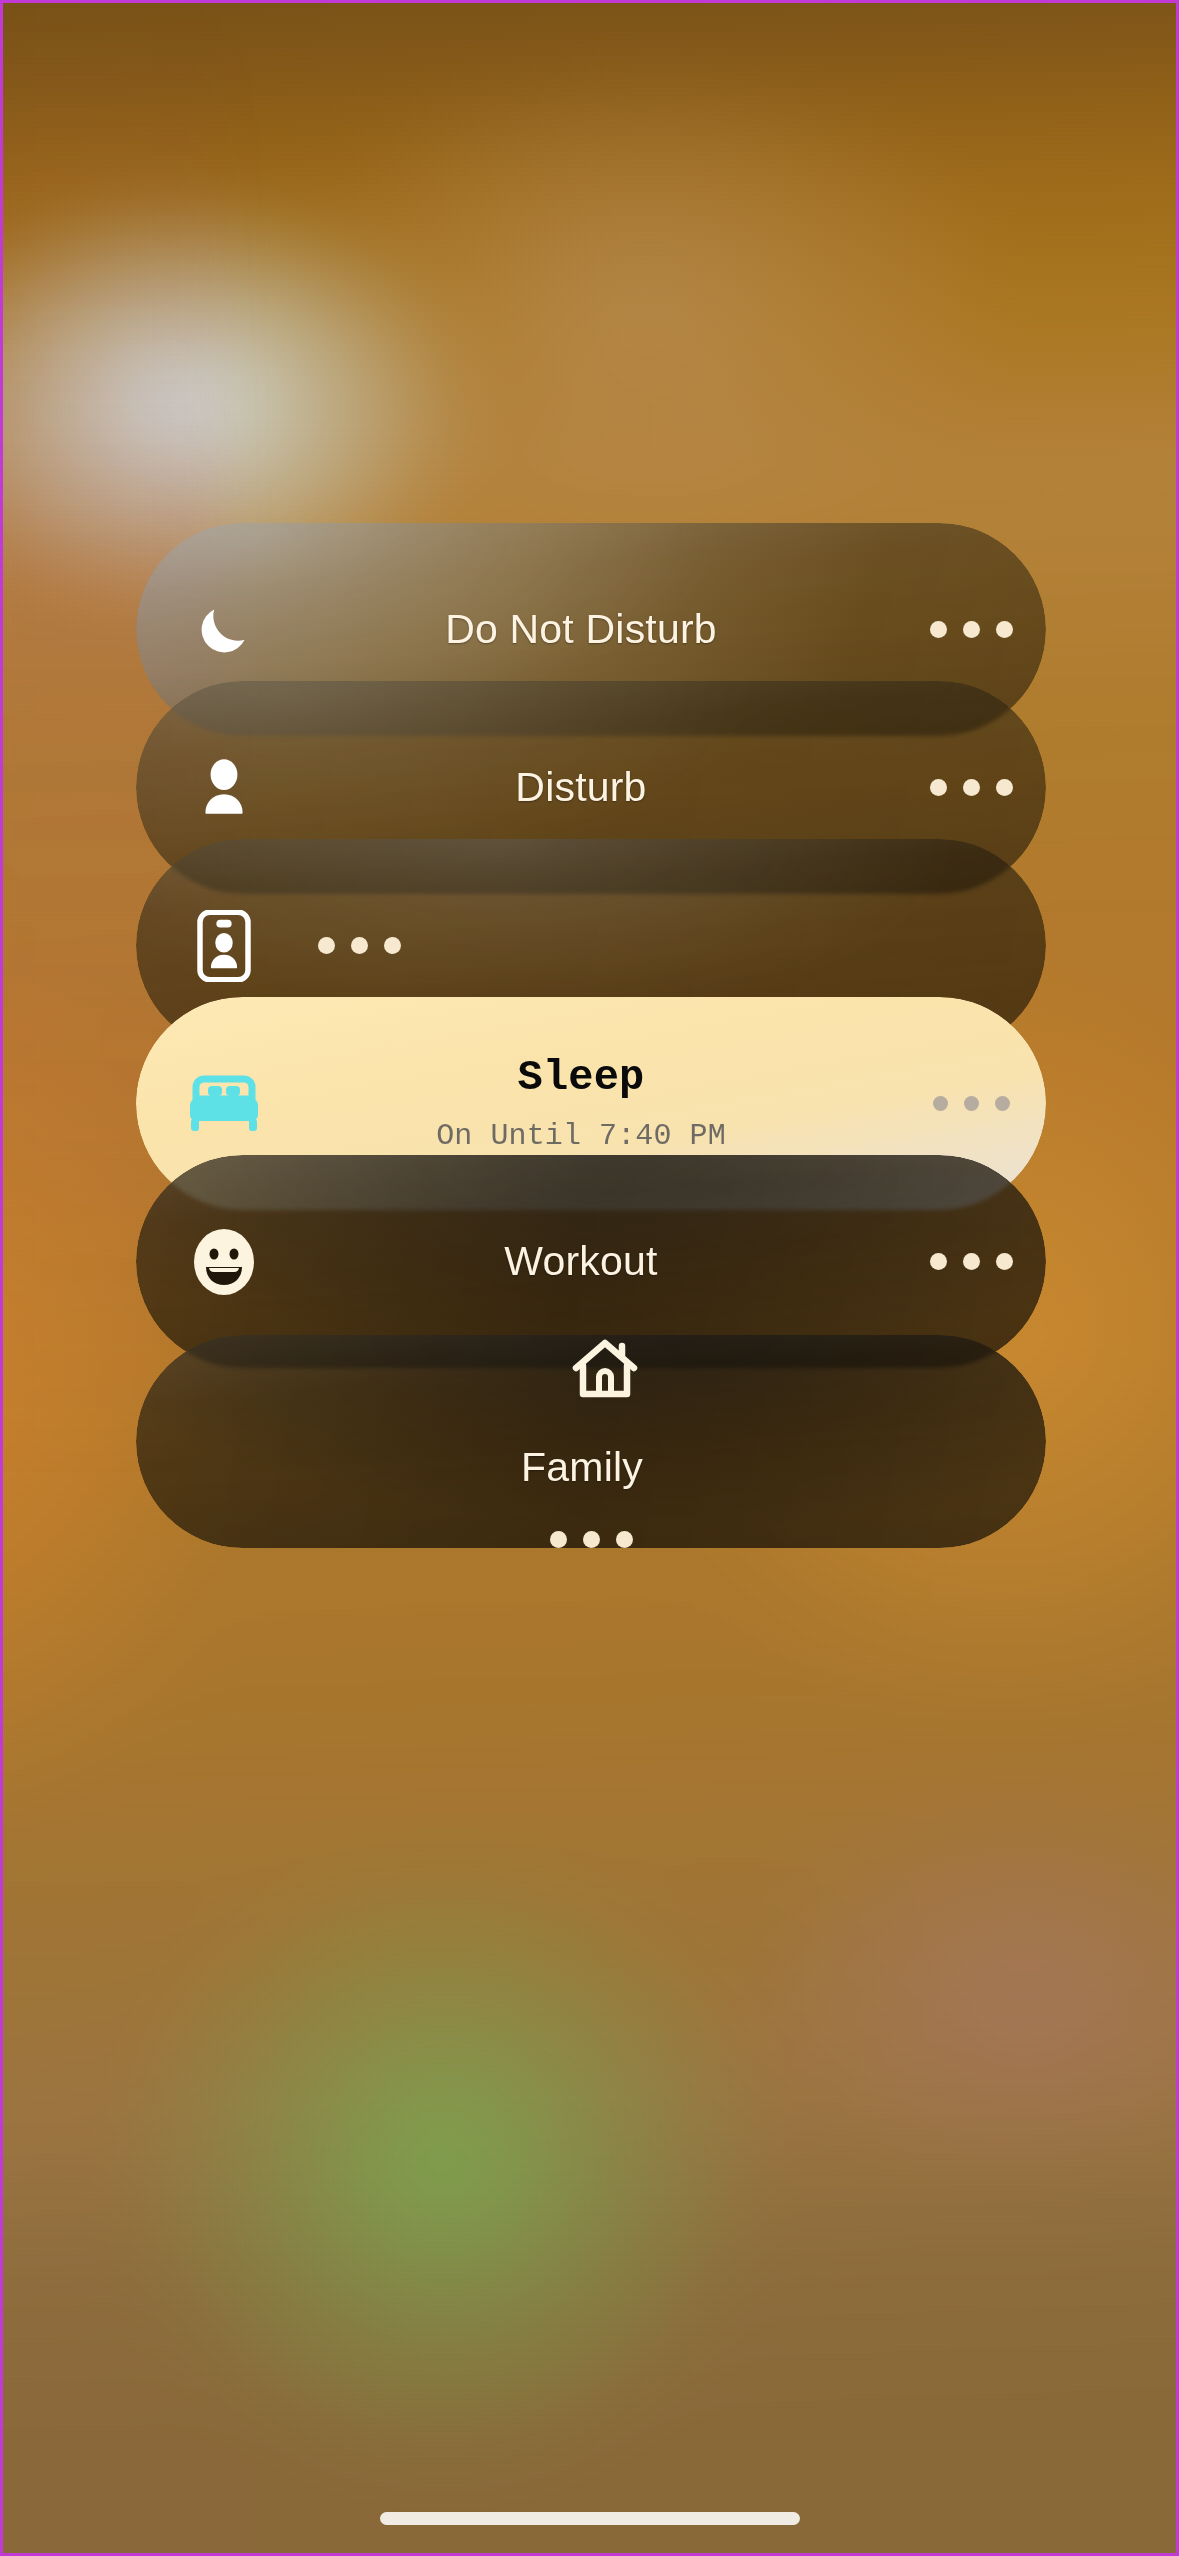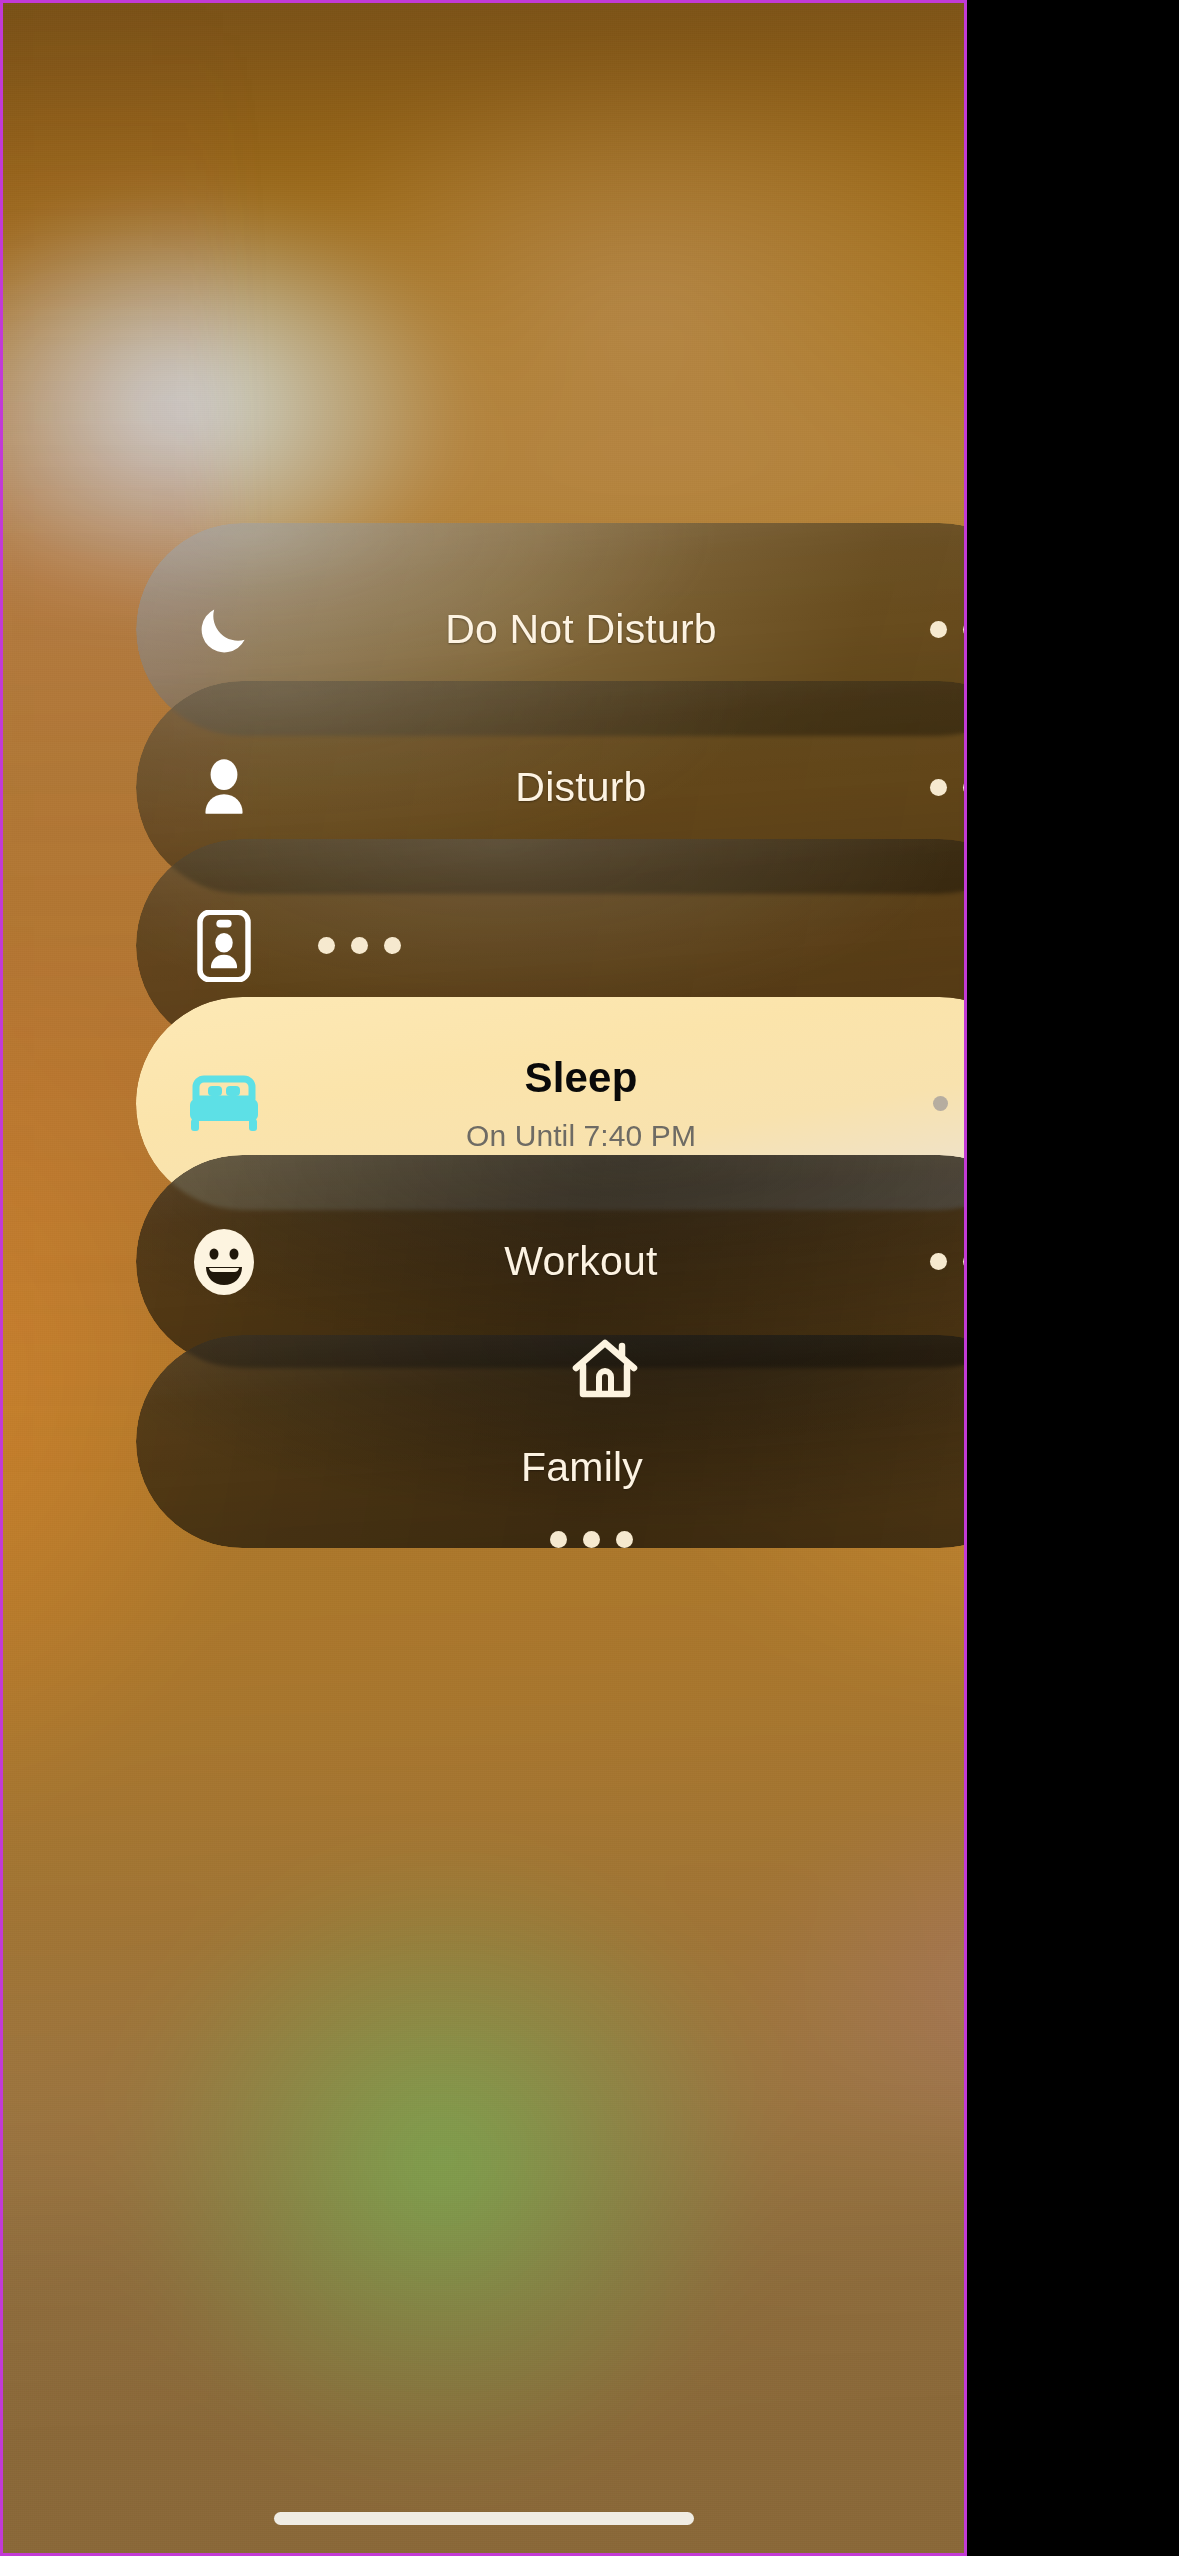--- a/index.html
+++ b/index.html
@@ -4,21 +4,21 @@
 <style>
   * { margin:0; padding:0; box-sizing:border-box; }
   html, body {
     width:1179px; height:2556px;
     overflow:hidden;
     font-family:"Liberation Sans", sans-serif;
     background:#000;
   }
   #screen {
     position:relative;
-    width:967px; height:2556px;
+    width:1179px; height:2556px;
     overflow:hidden;
     border:3px solid #c23ad6;
     background:#7a5020;
   }
 
   
   .wall {
     position:absolute; inset:-120px;
     background:
       radial-gradient(ellipse 420px 300px at 300px 520px, rgba(214,229,233,0.95) 0%, rgba(200,205,195,0.55) 38%, rgba(180,150,100,0.0) 70%),
@@ -227,21 +227,21 @@
           <path d="M24 41c-8 0-12 6-12 11.5 0 .6.2 1 .5 1h23c.3 0 .5-.4.5-1C36 47 32 41 24 41Z" fill="#ffffff"></path>
         </svg>
       </div>
       <div class="pill-more">
         <span class="dot"></span>
         <span class="dot"></span>
         <span class="dot"></span>
       </div>
     </div>
 
-    <div class="pill active" id="pill-sleep" style="top:994px;">
+    <div class="pill active" id="pill-sleep" style="top:994px;font-family:Liberation Mono, monospace;">
       <div class="glass"></div>
       <div class="pill-icon">
         <svg width="76" height="62" viewBox="0 0 76 62">
           <path d="M18 6h40a8 8 0 0 1 8 8v12H10V14a8 8 0 0 1 8-8Z" fill="none" stroke="#5DE0E6" stroke-width="7" stroke-linejoin="round"></path>
           <rect x="22" y="13" width="14" height="10" rx="4" fill="#5DE0E6"></rect>
           <rect x="40" y="13" width="14" height="10" rx="4" fill="#5DE0E6"></rect>
           <rect x="4" y="26" width="68" height="22" rx="6" fill="#5DE0E6"></rect>
           <rect x="5" y="46" width="8" height="12" rx="3" fill="#5DE0E6"></rect>
           <rect x="63" y="46" width="8" height="12" rx="3" fill="#5DE0E6"></rect>
         </svg>

